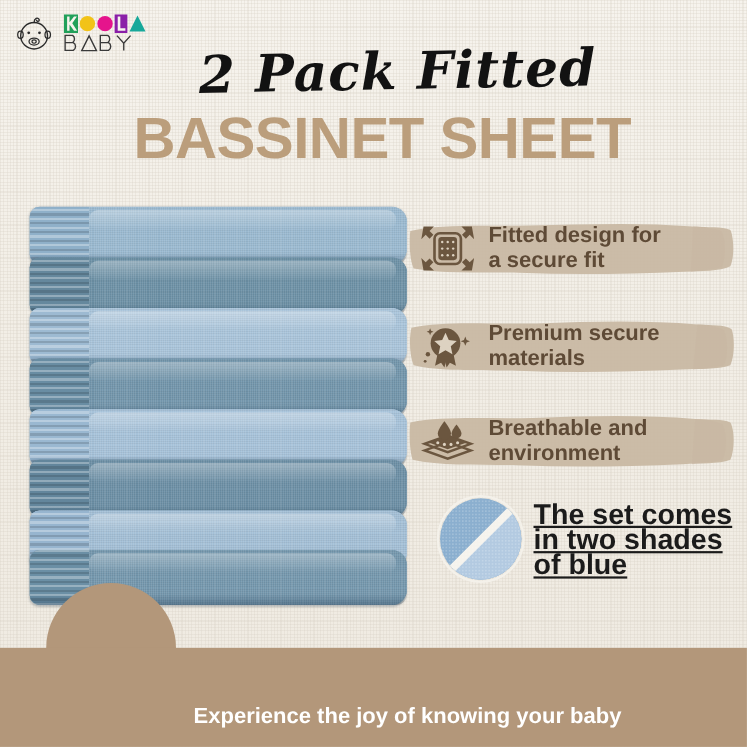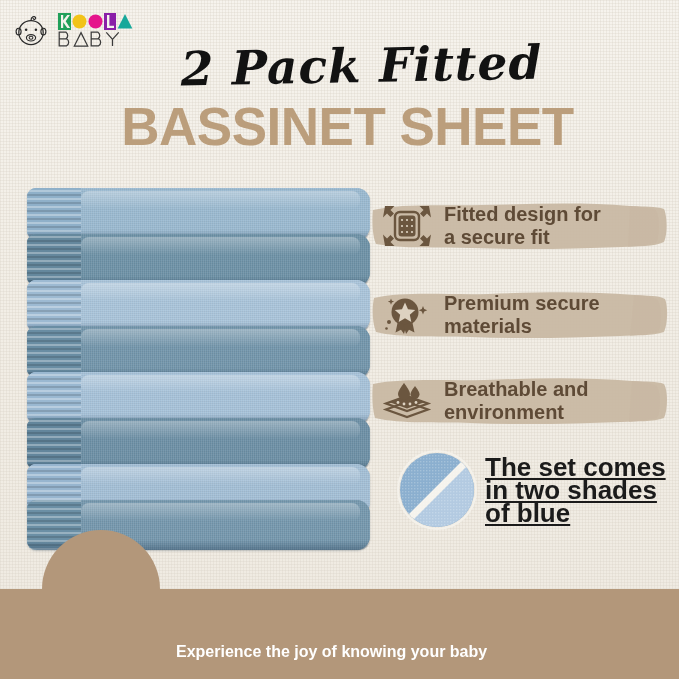--- a/index.html
+++ b/index.html
@@ -66,21 +66,21 @@
   #shade-circle{width:76px;height:76px;border-radius:50%;overflow:hidden;position:relative;flex:0 0 76px;
     box-shadow:0 0 0 2px #f4f1ea;}
   #shades .txt{margin-left:10px;font-weight:700;font-size:26px;line-height:23px;color:#1b1b1b;text-decoration:underline;}
 
   
   #banner{position:absolute;left:0;right:0;bottom:0;height:90px;background:#b3977a;}
   #banner-bump{position:absolute;left:42px;bottom:90px;width:118px;height:59px;
     border-radius:59px 59px 0 0;background:#b3977a;}
   #organic{position:absolute;left:47px;bottom:36px;width:108px;height:108px;}
   #banner-text{position:absolute;left:176px;bottom:14px;right:12px;color:#ffffff;
-    font-weight:700;font-size:16px;line-height:27px;}
+    font-weight:700;font-size:20px;line-height:27px;}
 </style>
 </head>
 <body>
 
 <div id="stage">
 
   <div id="logo">
     <svg class="babyface" viewBox="0 0 40 40">
       <ellipse cx="20" cy="22.5" rx="12.2" ry="12" fill="none" stroke="#2b2b2b" stroke-width="1.25"></ellipse>
       <ellipse cx="7.6" cy="21.5" rx="2.5" ry="3.3" fill="none" stroke="#2b2b2b" stroke-width="1.15"></ellipse>

